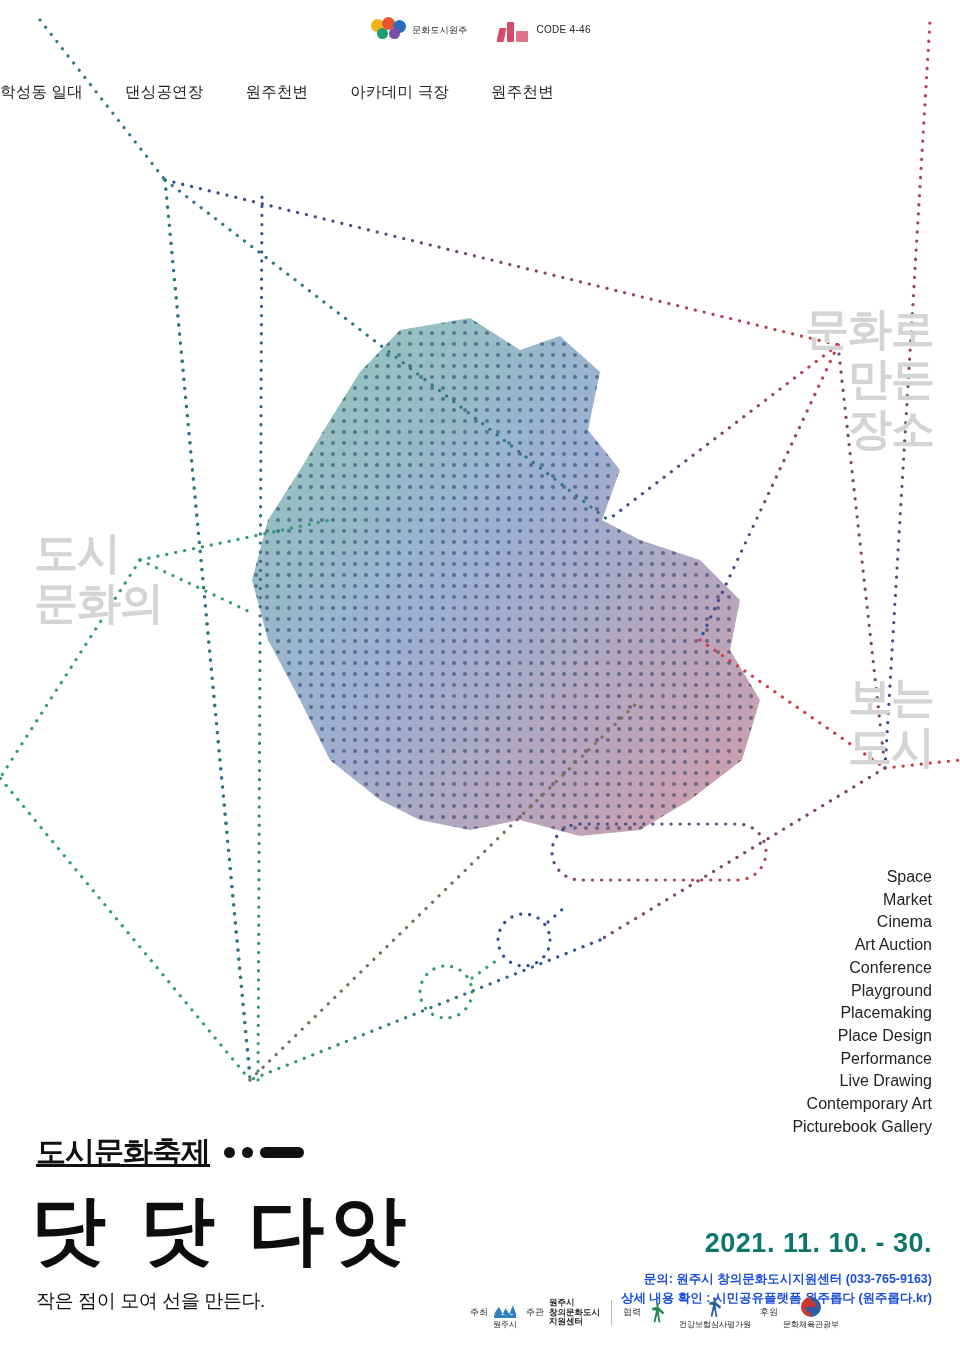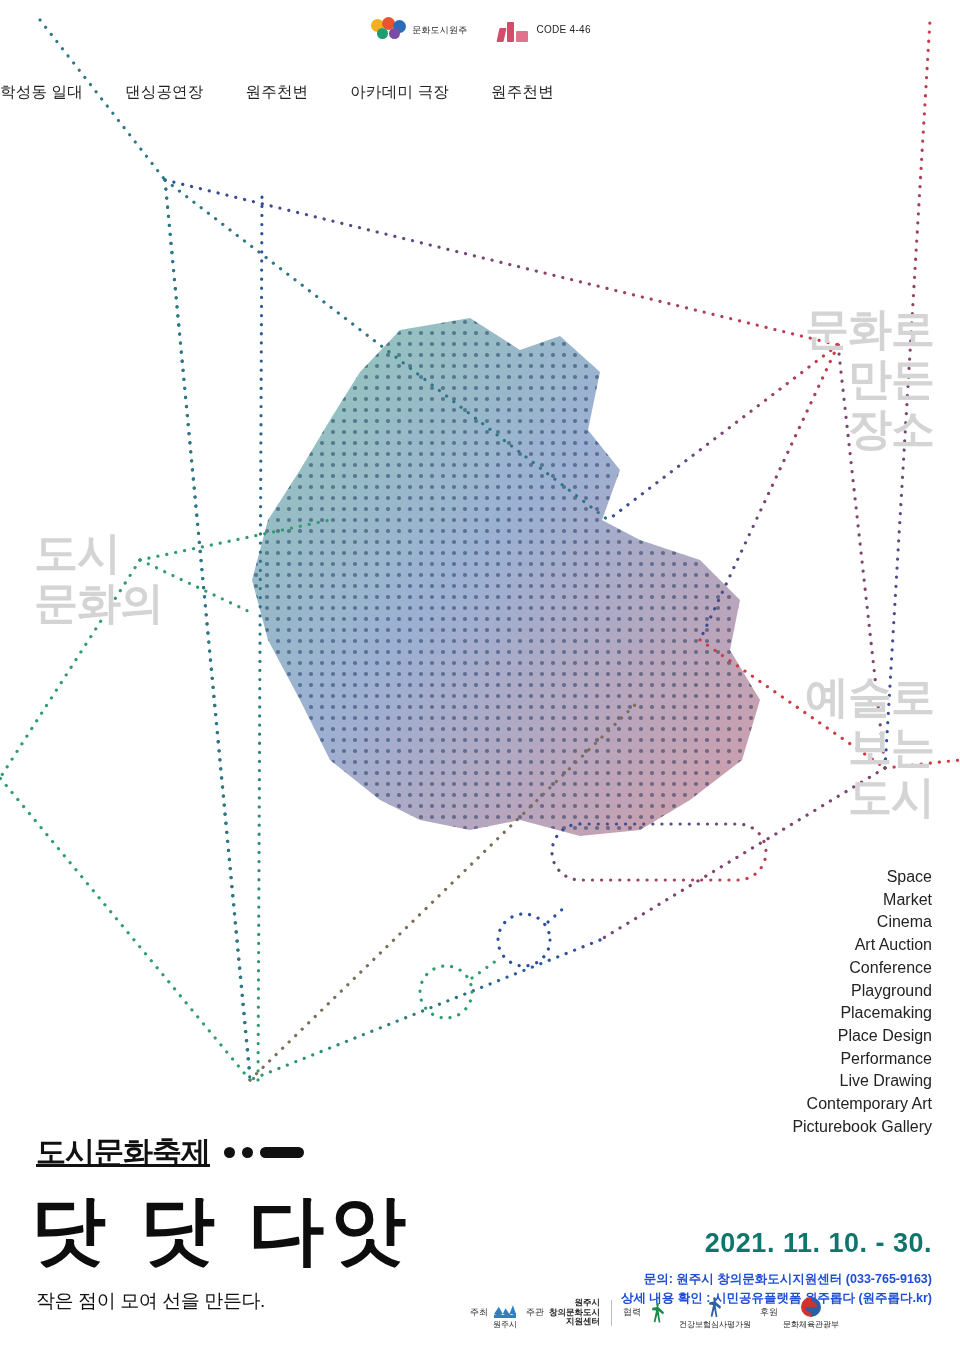--- a/index.html
+++ b/index.html
@@ -59,21 +59,21 @@
   .dots .d{width:11px;height:11px;border-radius:50%;background:#111;}
   .dots .dash{width:44px;height:11px;border-radius:6px;background:#111;}
   .bigtitle{position:absolute;left:30px;top:1180px;font-size:76px;font-weight:700;letter-spacing:6px;color:#0d0d0d;}
   .tagline{position:absolute;left:36px;top:1288px;font-size:19px;color:#111;letter-spacing:-.4px;}
 
   
   .sponsors{position:absolute;left:470px;top:1296px;width:470px;display:flex;align-items:center;gap:9px;}
   .sp{display:flex;align-items:center;gap:5px;}
   .sp-role{font-size:9px;color:#333;white-space:nowrap;}
   .sp-logo{display:flex;flex-direction:column;align-items:center;gap:2px;}
-  .sp-name{font-size:8px;color:#222;white-space:nowrap;line-height:1.15;text-align:right;}
+  .sp-name{font-size:8px;color:#222;white-space:nowrap;line-height:1.15;text-align:left;}
   .sp-name.em{font-weight:700;font-size:8.5px;}
   .sp-ico{width:24px;height:22px;position:relative;}
   .divider{width:1px;height:26px;background:#bdbdbd;margin:0 2px;}
 
   
   .hill{position:absolute;left:1px;bottom:4px;width:22px;height:11px;background:#2f7fc1;
         clip-path:polygon(0% 100%,22% 34%,40% 100%,52% 48%,70% 100%,86% 20%,100% 100%);}
   .wave{position:absolute;left:1px;bottom:0;width:22px;height:5px;background:#2f7fc1;
         clip-path:polygon(0 40%,20% 0,40% 40%,60% 0,80% 40%,100% 0,100% 100%,0 100%);}
   .person{position:absolute;left:6px;top:1px;width:12px;height:20px;background:#1d8a4a;
@@ -194,21 +194,20 @@
   <div class="phrase ph-tr">
     <span>문화로</span>
     <span>만든</span>
     <span>장소</span>
   </div>
   <div class="phrase ph-bl">
     <span>도시</span>
     <span>문화의</span>
   </div>
   <div class="phrase ph-br">
-    <span>예술로</span>
     <span>보는</span>
     <span>도시</span>
   </div>
 
   <div class="programs">
     <div>Space</div>
     <div>Market</div>
     <div>Cinema</div>
     <div>Art Auction</div>
     <div>Conference</div>

